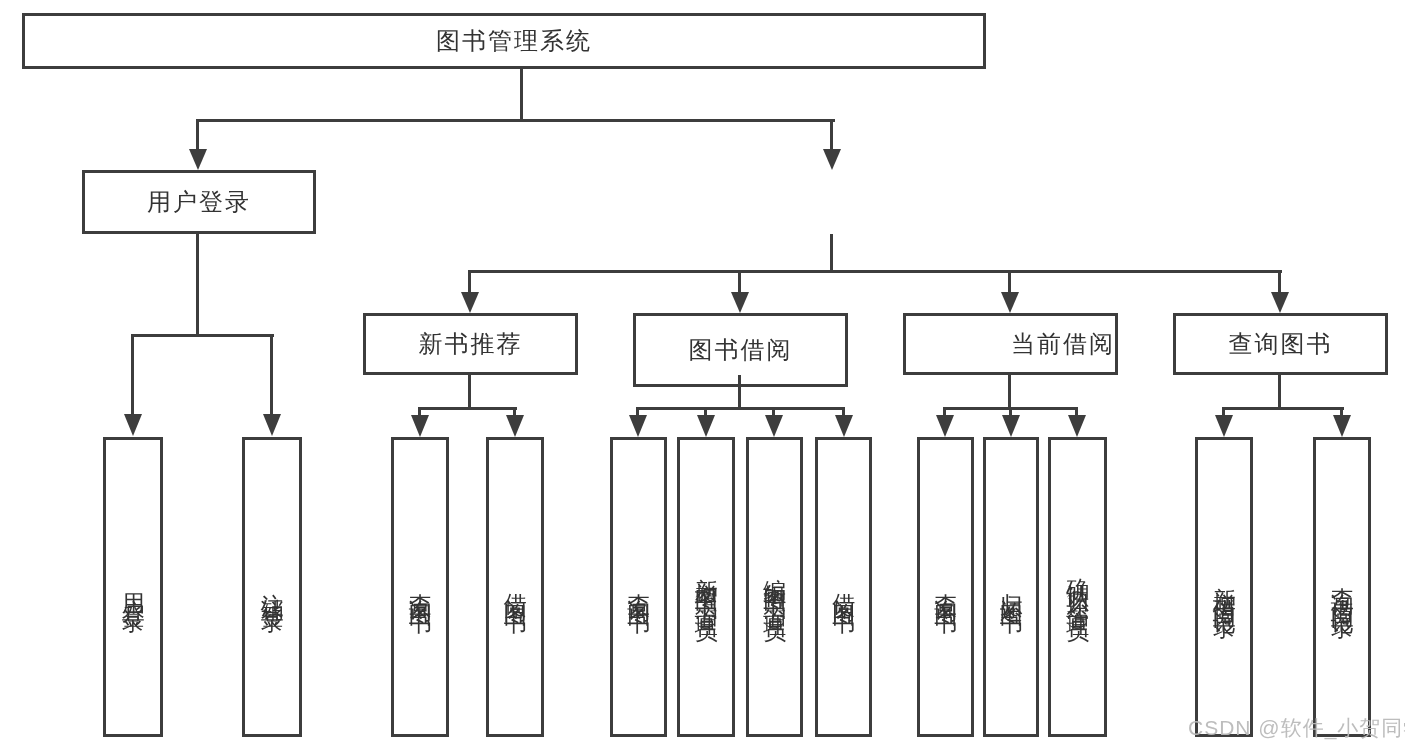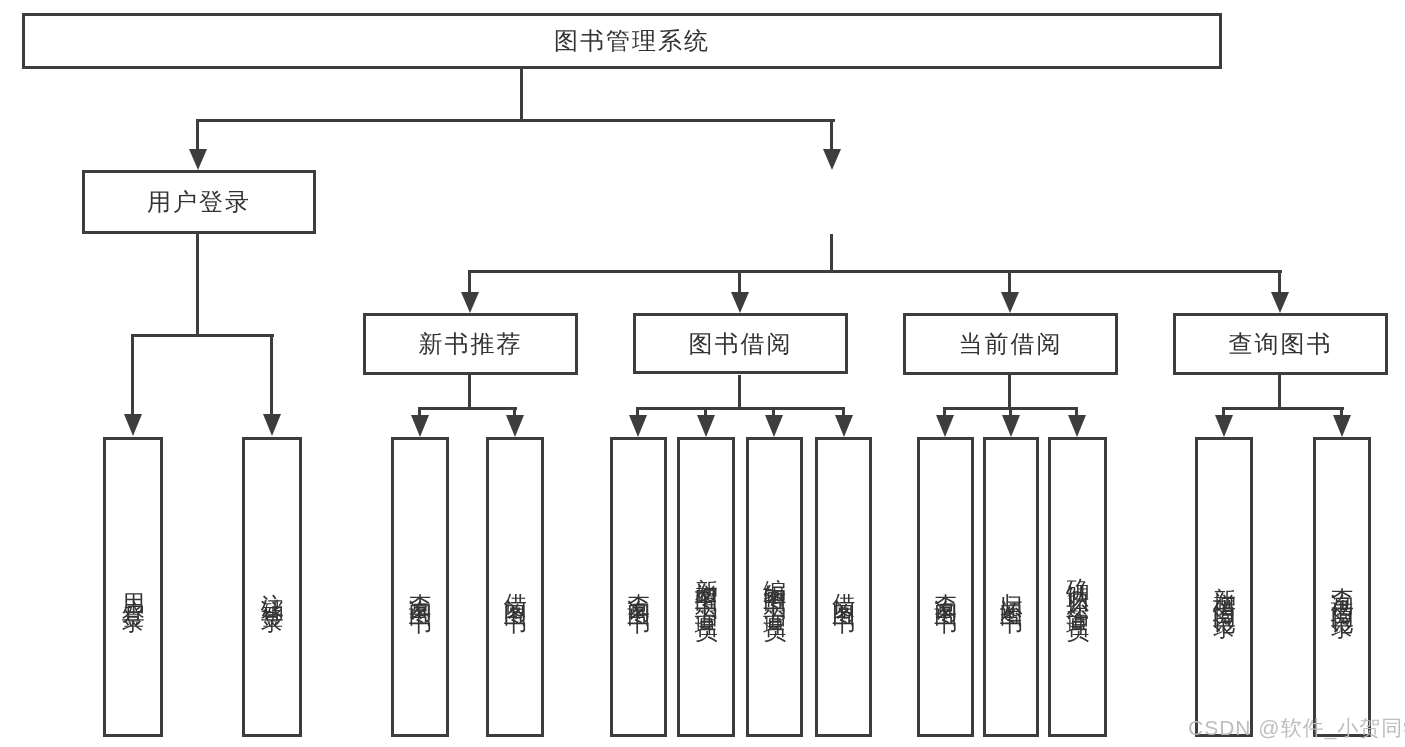--- a/index.html
+++ b/index.html
@@ -47,38 +47,38 @@
     letter-spacing:1px;
     white-space:nowrap;
     z-index:5;
   }
 </style>
 </head>
 <body>
 
 <div id="stage">
 
-  <div class="box" style="left:22px;top:13px;width:1200px;height:56px;padding-left:20px;">
+  <div class="box" style="left:22px;top:13px;width:964px;height:56px;padding-left:20px;">
     <span class="lbl">图书管理系统</span>
   </div>
 
   <div class="box" style="left:82px;top:170px;width:234px;height:64px;">
     <span class="lbl">用户登录</span>
   </div>
 
 
   <div class="box" style="left:363px;top:313px;width:215px;height:62px;">
     <span class="lbl">新书推荐</span>
   </div>
 
-  <div class="box" style="left:633px;top:313px;width:215px;height:61px;">
+  <div class="box" style="left:633px;top:313px;width:215px;height:74px;">
     <span class="lbl">图书借阅</span>
   </div>
 
-  <div class="box" style="left:903px;top:313px;width:215px;height:62px;">
+  <div class="box" style="left:903px;top:313px;width:215px;height:62px;justify-content:flex-end;">
     <span class="lbl">当前借阅</span>
   </div>
 
   <div class="box" style="left:1173px;top:313px;width:215px;height:62px;">
     <span class="lbl">查询图书</span>
   </div>
 
   <div class="box leaf" style="left:103px;top:437px;width:60px;height:300px;">
     <span class="lbl">用户登录</span>
   </div>

